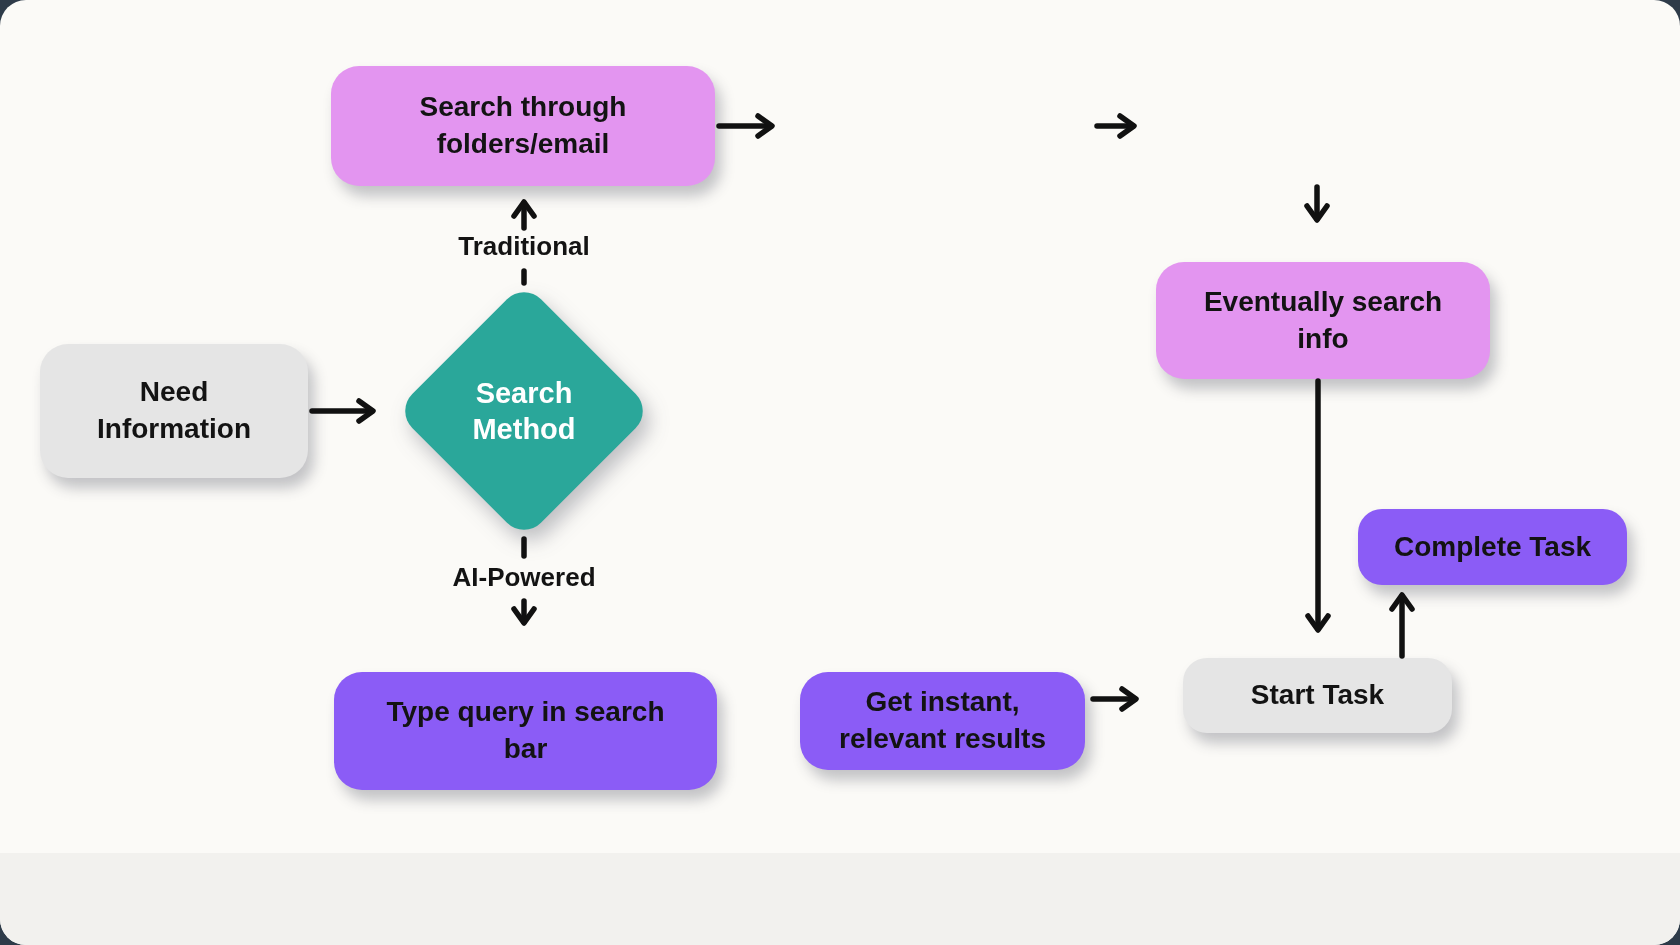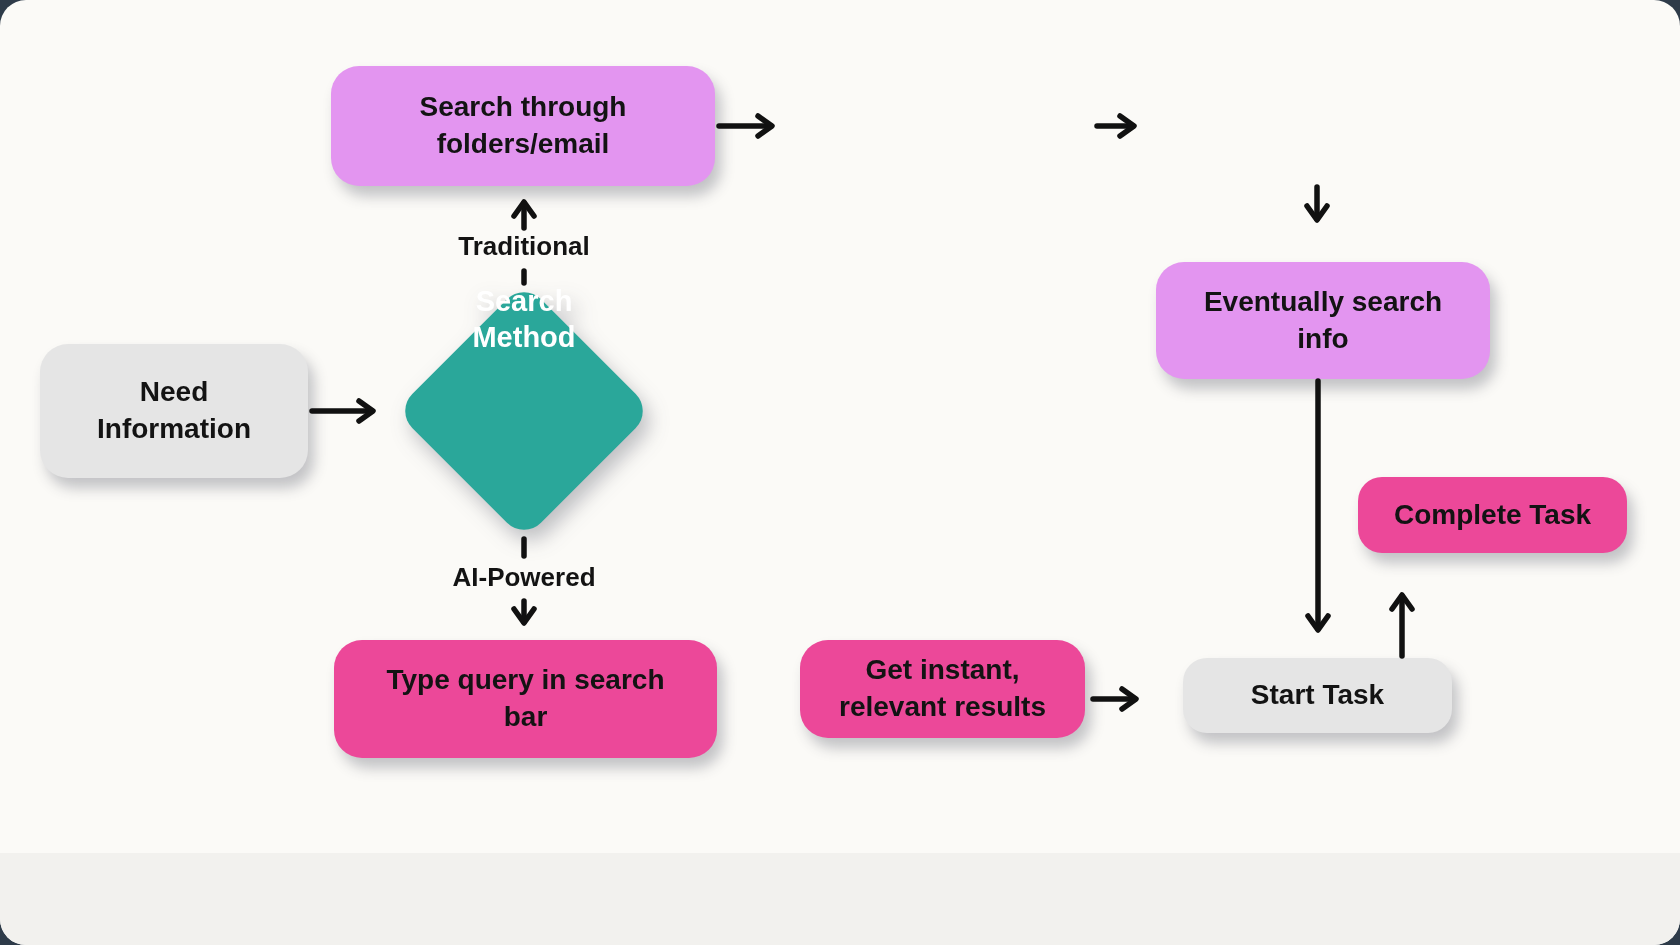--- a/index.html
+++ b/index.html
@@ -14,37 +14,37 @@
     position:absolute;left:0;right:0;top:853px;height:92px;background:#f2f1ee;
   }
   .node{
     position:absolute;display:flex;align-items:center;justify-content:center;
     text-align:center;font-weight:bold;color:#131313;border-radius:28px;
     font-size:28px;line-height:1.32;
     box-shadow:6px 10px 14px rgba(45,50,70,0.28);
   }
   .node .inner{width:100%;}
   .purple{background:#e395f0;}
-  .green{background:#ec4899;}
+  .green{background:#8b5cf6;margin-top:32px;}
   .white{background:#e5e5e5;}
   .branch-label{
     position:absolute;transform:translateX(-50%);
     font-weight:bold;font-size:26px;color:#131313;white-space:nowrap;
   }
   #diamond-wrap{
     position:absolute;left:396px;top:283px;width:256px;height:256px;
     filter:drop-shadow(6px 10px 10px rgba(45,50,70,0.30));
   }
   #diamond-shape{
     position:absolute;left:50%;top:50%;width:182px;height:182px;
     transform:translate(-50%,-50%) rotate(45deg);
     background:#2aa79a;border-radius:24px;
   }
   #diamond-label{
-    position:absolute;inset:0;display:flex;align-items:flex-start;justify-content:center;
+    position:absolute;inset:0;display:flex;align-items:center;justify-content:center;
     text-align:center;font-weight:bold;font-size:29px;line-height:1.25;color:#ffffff;
   }
   #diamond-label .inner{width:150px;}
   #arrow-layer{position:absolute;inset:0;pointer-events:none;}
 </style>
 </head>
 <body>
 
 <div id="canvas">
   <div id="card">

